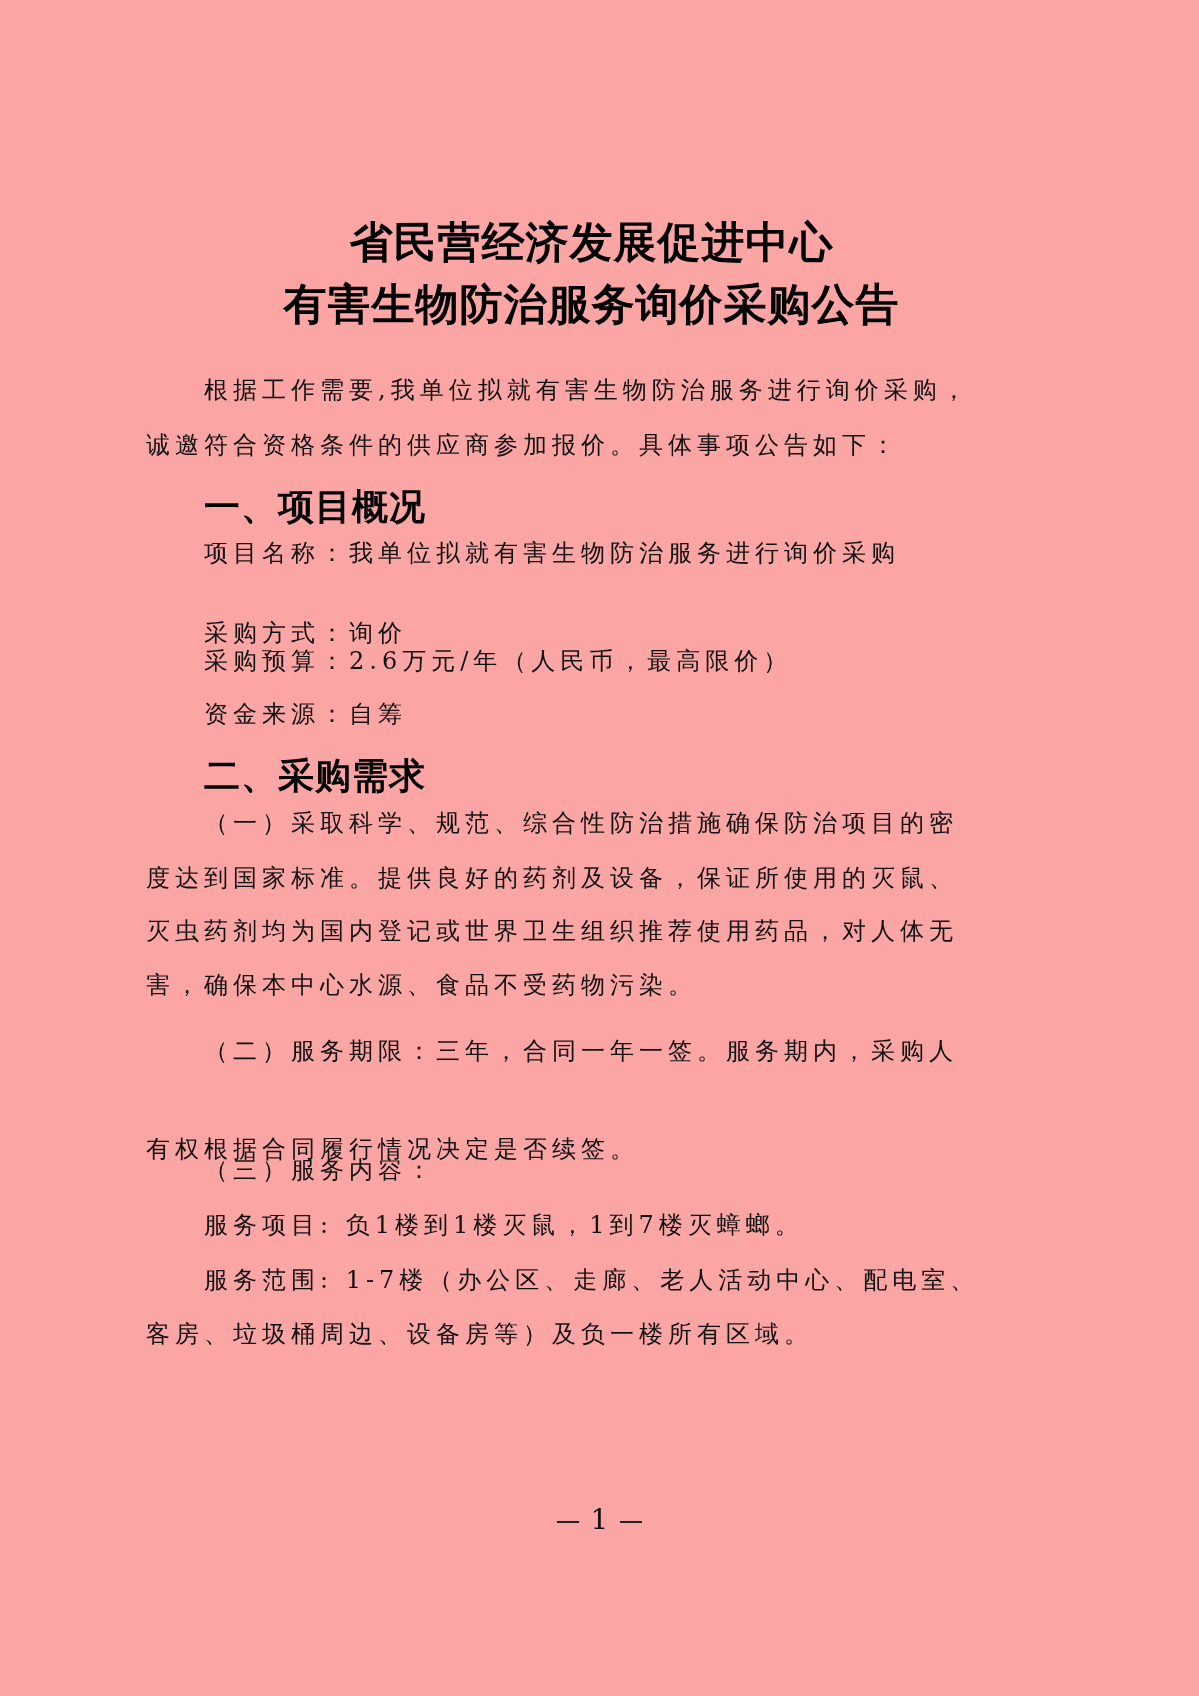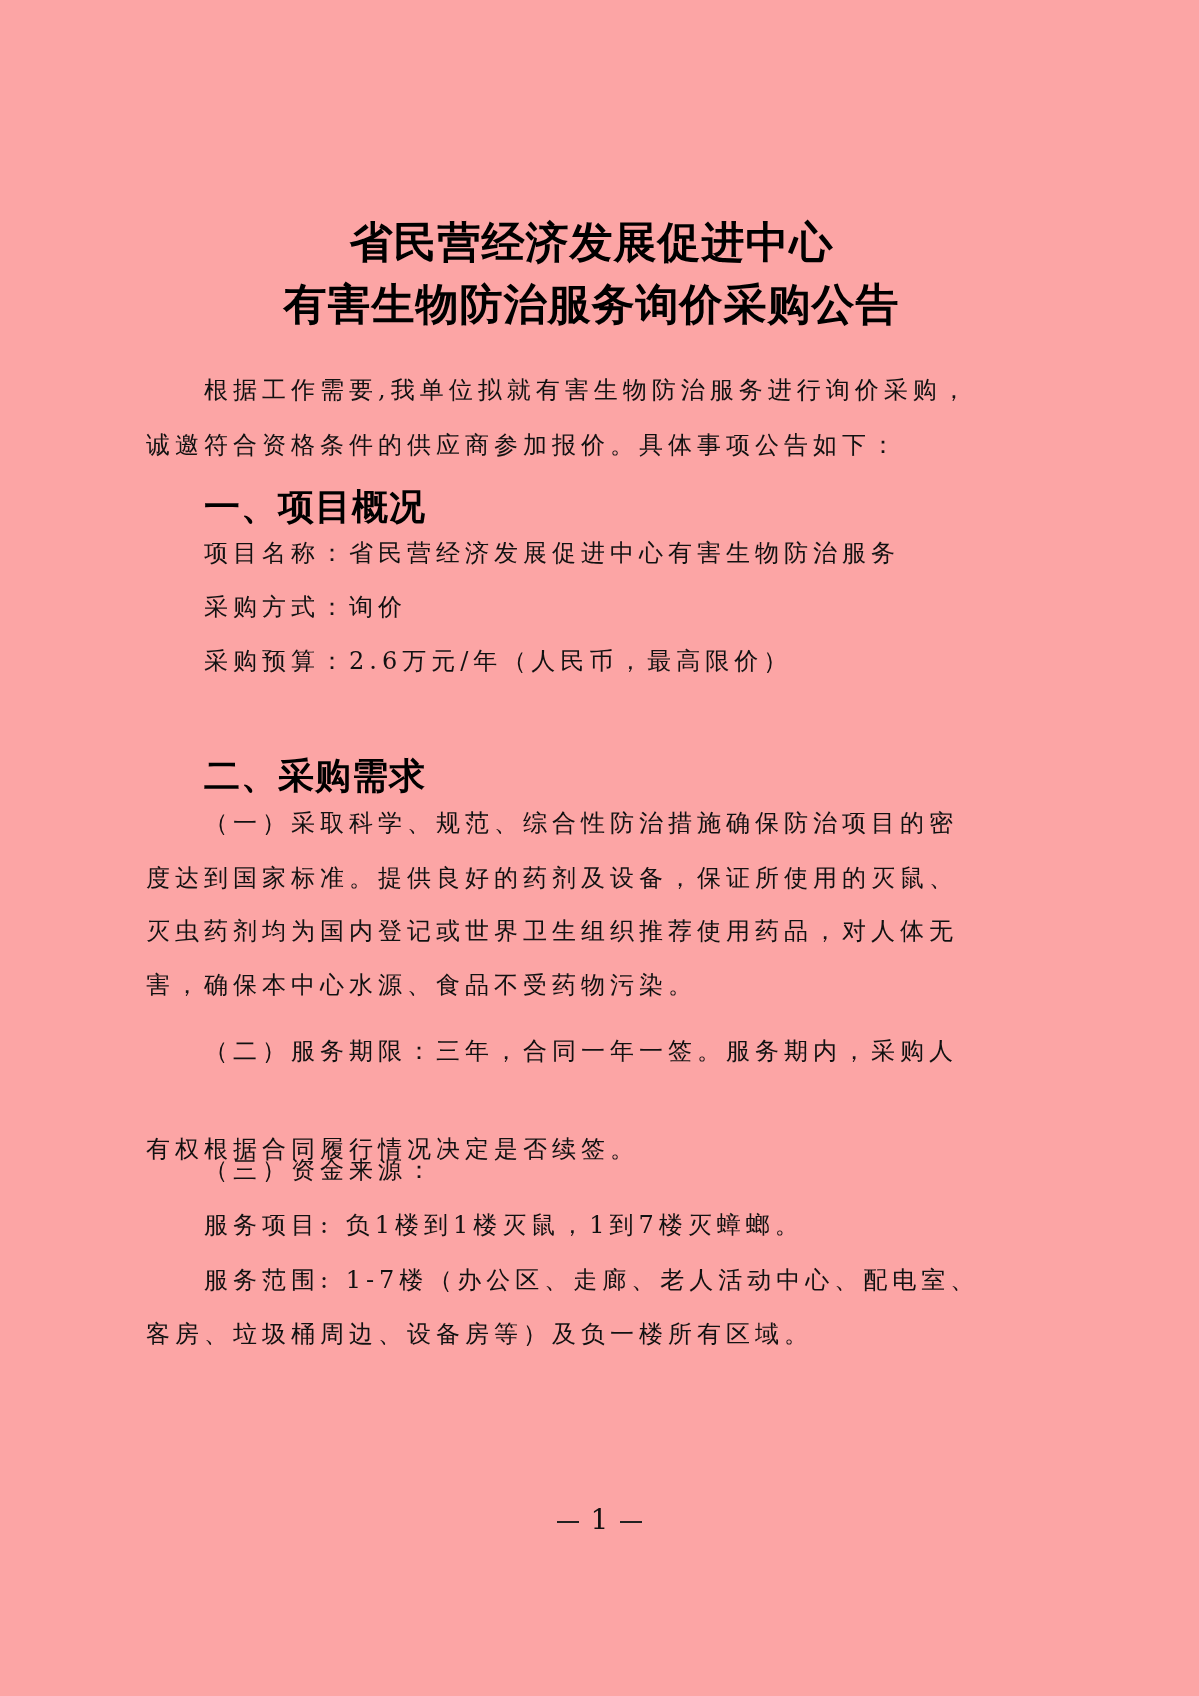--- a/index.html
+++ b/index.html
@@ -82,40 +82,43 @@
 
   <div class="title l1">省民营经济发展促进中心</div>
   <div class="title l2">有害生物防治服务询价采购公告</div>
 
   <div class="body-text indent" style="top:374px;">根据工作需要,我单位拟就有害生物防治服务进行询价采购，</div>
   <div class="body-text flush" style="top:429px;">诚邀符合资格条件的供应商参加报价。具体事项公告如下：</div>
 
   <div class="heading indent" style="top:483px;">一、项目概况</div>
 
   <div class="body-text indent" style="top:537px;">
-    <span>项目名称：</span><span>省民营经济发展促进中心有害生物防治服务</span>
+    <span>项目名称：</span><span>我单位拟就有害生物防治服务进行询价采购</span>
   </div>
-  <div class="body-text indent" style="top:591px;">
+  <div class="body-text indent" style="top:617px;">
     <span>采购方式：</span><span>询价</span>
   </div>
   <div class="body-text indent" style="top:645px;">
     <span>采购预算：</span><span>2.6万元/年（人民币，最高限价）</span>
+  </div>
+  <div class="body-text indent" style="top:698px;">
+    <span>资金来源：</span><span>自筹</span>
   </div>
 
   <div class="heading indent" style="top:752px;">二、采购需求</div>
 
   <div class="body-text indent" style="top:807px;">（一）采取科学、规范、综合性防治措施确保防治项目的密</div>
   <div class="body-text flush" style="top:862px;">度达到国家标准。提供良好的药剂及设备，保证所使用的灭鼠、</div>
   <div class="body-text flush" style="top:915px;">灭虫药剂均为国内登记或世界卫生组织推荐使用药品，对人体无</div>
   <div class="body-text flush" style="top:969px;">害，确保本中心水源、食品不受药物污染。</div>
 
   <div class="body-text indent" style="top:1035px;">（二）服务期限：三年，合同一年一签。服务期内，采购人</div>
   <div class="body-text flush" style="top:1089px;margin-top:44px;">有权根据合同履行情况决定是否续签。</div>
 
-  <div class="body-text indent" style="top:1154px;">（三）资金来源：</div>
+  <div class="body-text indent" style="top:1154px;">（三）服务内容：</div>
 
   <div class="body-text indent" style="top:1209px;">
     <span>服务项目:</span> <span>负1楼到1楼灭鼠，1到7楼灭蟑螂。</span>
   </div>
 
   <div class="body-text indent" style="top:1264px;">服务范围: 1-7楼（办公区、走廊、老人活动中心、配电室、</div>
   <div class="body-text flush" style="top:1318px;">客房、垃圾桶周边、设备房等）及负一楼所有区域。</div>
 
   <div class="page-number">
     <span class="dash"></span><span>1</span><span class="dash"></span>

